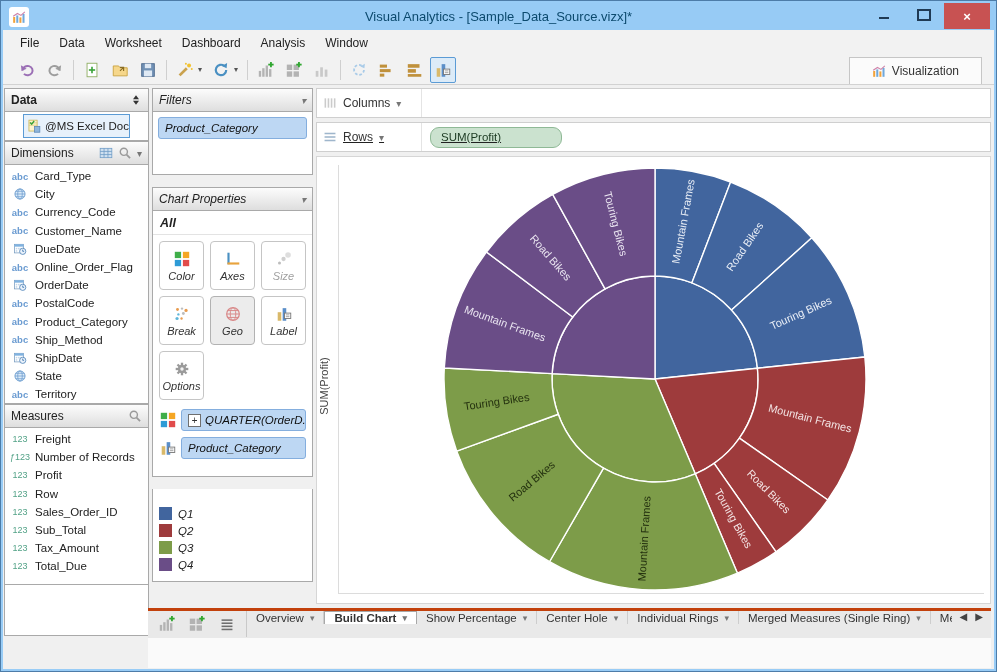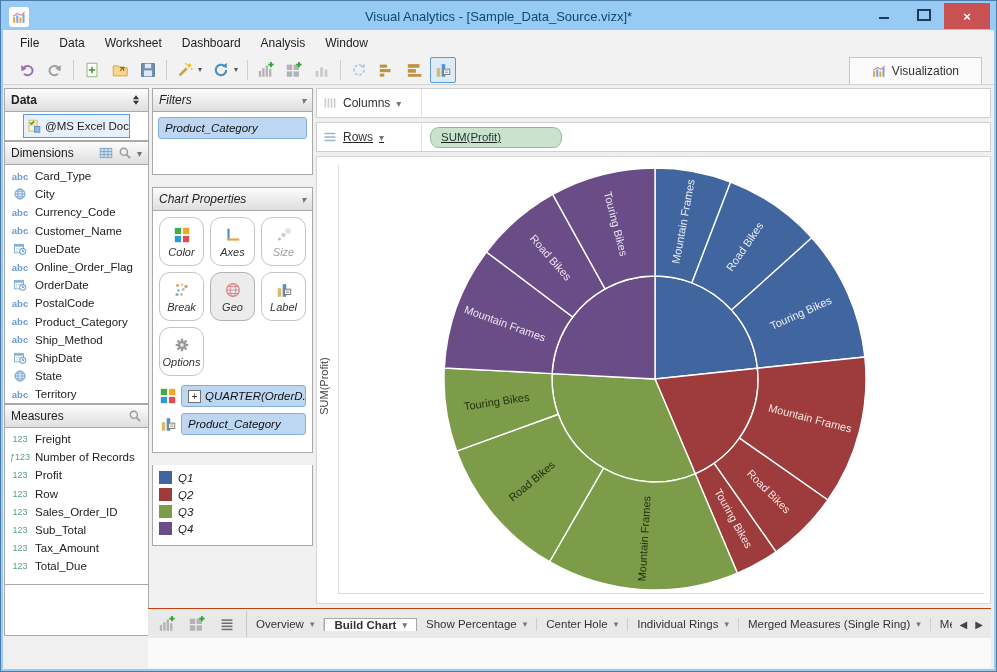--- a/index.html
+++ b/index.html
@@ -54,44 +54,44 @@
 
   
   .mid{position:absolute;left:152px;top:88px;width:161px;font-style:italic;}
   .panel{margin-bottom:12px;}
   .filters-body{height:52px;padding:5px;}
   .pill{display:flex;align-items:center;background:#bdd7f3;border:1px solid #84aede;border-radius:3px;height:20px;padding:0 6px;font-size:11.5px;color:#111;white-space:nowrap;overflow:hidden;}
   .all-row{font-weight:bold;padding:5px 7px 4px;border-bottom:1px solid #e3e3e3;font-size:12.5px;}
   .select{margin:7px 6px;height:24px;border:1px solid #b5b5b5;border-radius:2px;background:#fff;display:flex;align-items:center;gap:6px;padding:0 6px;}
   .select .sp{flex:1;}
   .btn-grid{display:grid;grid-template-columns:repeat(3,1fr);gap:6px;padding:6px;}
-  .prop-btn{height:47px;background:#fff;border:1px solid #c5c5c5;border-radius:11px;display:flex;flex-direction:column;align-items:center;justify-content:center;gap:2px;font-size:11px;color:#333;}
+  .prop-btn{height:47px;background:#fff;border:1px solid #c5c5c5;border-radius:4px;display:flex;flex-direction:column;align-items:center;justify-content:center;gap:2px;font-size:11px;color:#333;}
   .prop-btn.pressed{background:#ececec;border-color:#b2b2b2;}
   .prop-btn.disabled{color:#9f9f9f;}
   .shelf-row{display:flex;align-items:center;gap:4px;padding:3px 6px;}
   .shelf-row .pill{flex:1;gap:4px;}
   .plusbox{width:11px;height:11px;border:1px solid #6f6f6f;background:#fff;display:flex;align-items:center;justify-content:center;font-size:10px;line-height:9px;color:#333;flex:0 0 11px;}
   .legend-hdr{height:24px;}
-  .legend-body{padding:4px 6px 8px;}
+  .legend-body{padding:16px 6px 8px;}
   .leg-item{display:flex;align-items:center;gap:6px;height:17px;font-size:11.5px;}
   .swatch{width:13px;height:13px;flex:0 0 13px;}
 
   
   .shelf{position:absolute;left:316px;right:6px;height:28px;background:#fff;border:1px solid #cfcfcf;display:flex;align-items:center;}
   .shelf-label{display:flex;align-items:center;gap:6px;width:92px;padding:0 6px;border-right:1px solid #e4e4e4;height:100%;}
   .shelf-label .txt{font-size:12px;color:#333;}
   .shelf-pills{display:flex;align-items:center;padding:0 8px;gap:6px;}
   .pill-green{background:#cbe2cf;border:1px solid #8fb996;border-radius:9px;height:19px;display:flex;align-items:center;padding:0 10px;min-width:110px;font-size:11.5px;color:#1c3a22;}
   .chart-panel{position:absolute;left:316px;right:6px;top:156px;height:446px;background:#fff;border:1px solid #d6d6d6;}
   .axis-y{position:absolute;left:21px;top:8px;bottom:9px;width:1px;background:#dcdcdc;}
   .axis-x{position:absolute;left:21px;right:6px;bottom:9px;height:1px;background:#dcdcdc;}
   .y-label{position:absolute;left:-38px;top:50%;width:90px;text-align:center;transform:rotate(-90deg);font-size:11px;color:#444;}
 
   
-  .tabbar{position:absolute;left:148px;right:6px;top:608px;height:30px;background:#e9e9e9;border-top:1px solid #c2410c;display:flex;align-items:center;overflow:hidden;}
+  .tabbar{position:absolute;left:148px;right:6px;top:608px;height:30px;background:#e9e9e9;border-top:3px solid #c2410c;display:flex;align-items:flex-start;overflow:hidden;}
   .tabbar-icons{display:flex;align-items:center;gap:4px;padding:0 6px;border-right:1px solid #c9c9c9;}
   .tabs-row{display:flex;align-items:stretch;overflow:hidden;flex:1;}
   .tab{display:flex;align-items:center;gap:6px;padding:0 9px;border-right:1px solid #cdcdcd;font-size:11.5px;color:#333;white-space:nowrap;flex:0 0 auto;}
   .tab .carat{font-size:9px;}
   .tab.active{background:#fff;border:1px solid #a8a8a8;border-bottom:none;font-weight:bold;}
   .tab-scroll{display:flex;align-items:center;gap:8px;padding:0 8px;color:#444;font-size:10px;}
   .bottom-strip{position:absolute;left:148px;right:6px;top:638px;bottom:4px;background:#fafafa;}
 </style>
 </head>
 <body>
@@ -492,20 +492,21 @@
     </div>
   </div>
 
   <div class="panel">
     <div class="hdr">
       <span class="lbl">Chart Properties</span>
       <span class="sp"></span>
         <span class="carat">▾</span>
     </div>
     <div class="whitebox">
+      <div class="all-row">All</div>
       <div class="btn-grid" id="prop-btns">
           <div class="prop-btn">
             <span>
               <svg class="ic" viewBox="0 0 20 20">
                 <rect x="2" y="2" width="7" height="7" fill="#3fae49"></rect>
                 <rect x="11" y="2" width="7" height="7" fill="#f5a623"></rect>
                 <rect x="2" y="11" width="7" height="7" fill="#2e9bd6"></rect>
                 <rect x="11" y="11" width="7" height="7" fill="#e14b4b"></rect>
               </svg>
             </span>

